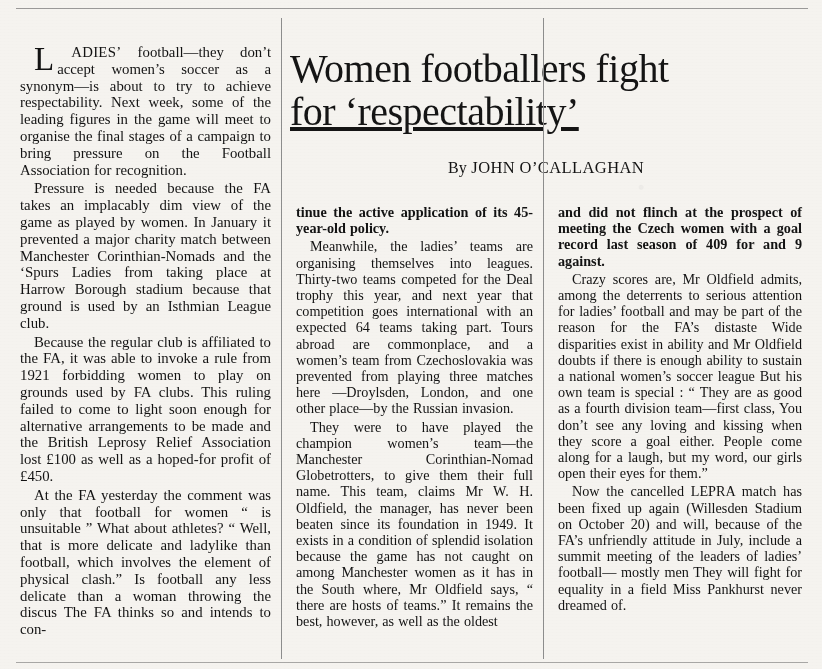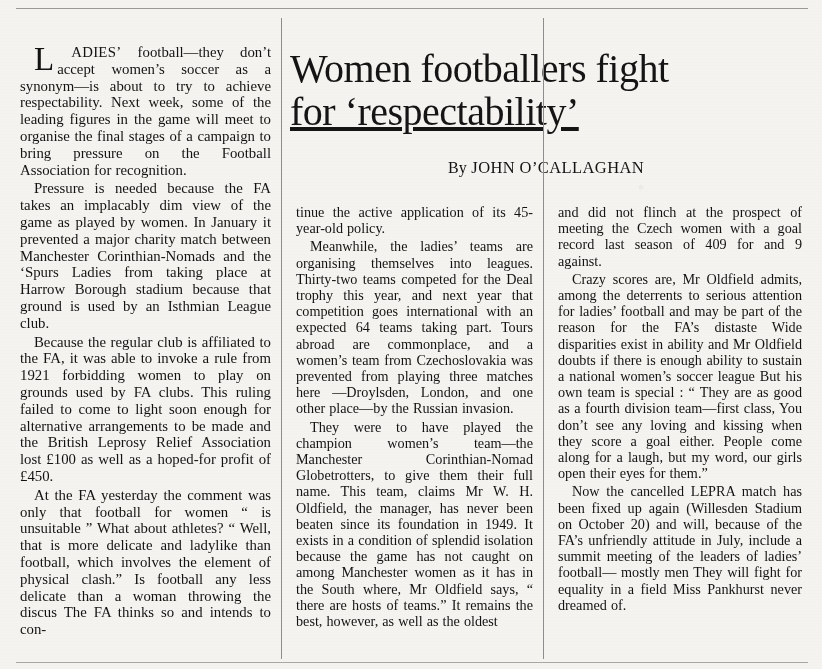--- a/index.html
+++ b/index.html
@@ -105,21 +105,21 @@
     margin: 0 0 0 0;
     font-size: 14.6px;
     line-height: 16.6px;
     text-align: justify;
     text-justify: inter-word;
     text-indent: 14px;
     color: #131313;
     word-spacing: .5px;
   }
   p.body + p.body { margin-top: 2px; }
-  p.noindent { text-indent: 0; }
+  p.noindent { text-indent: 0; font-weight: bold; }
 
   .dropcap-para {
     text-indent: 0;
   }
   .dropcap {
     float: left;
     font-size: 33px;
     line-height: 26px;
     padding: 2px 3px 0 0;
     font-weight: 400;

